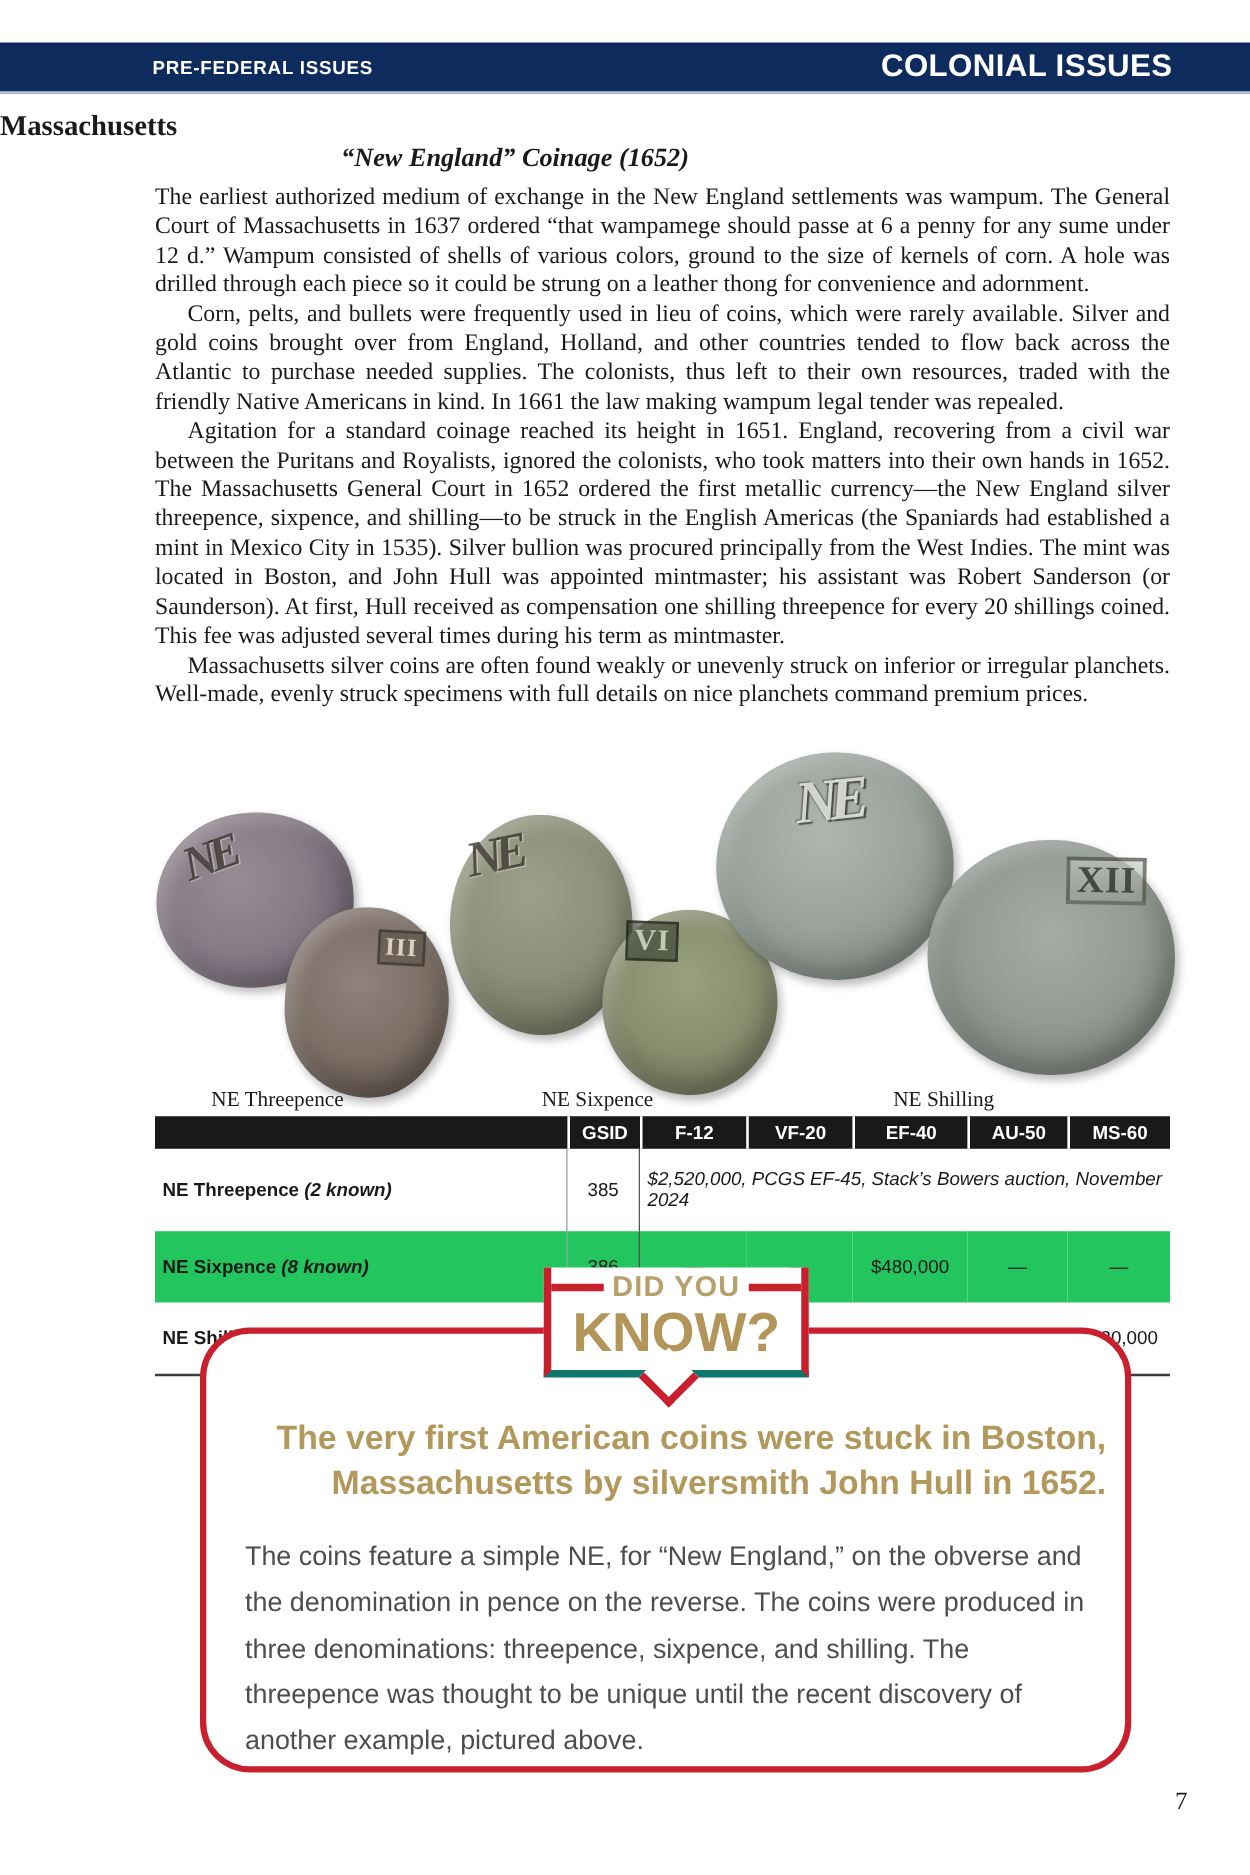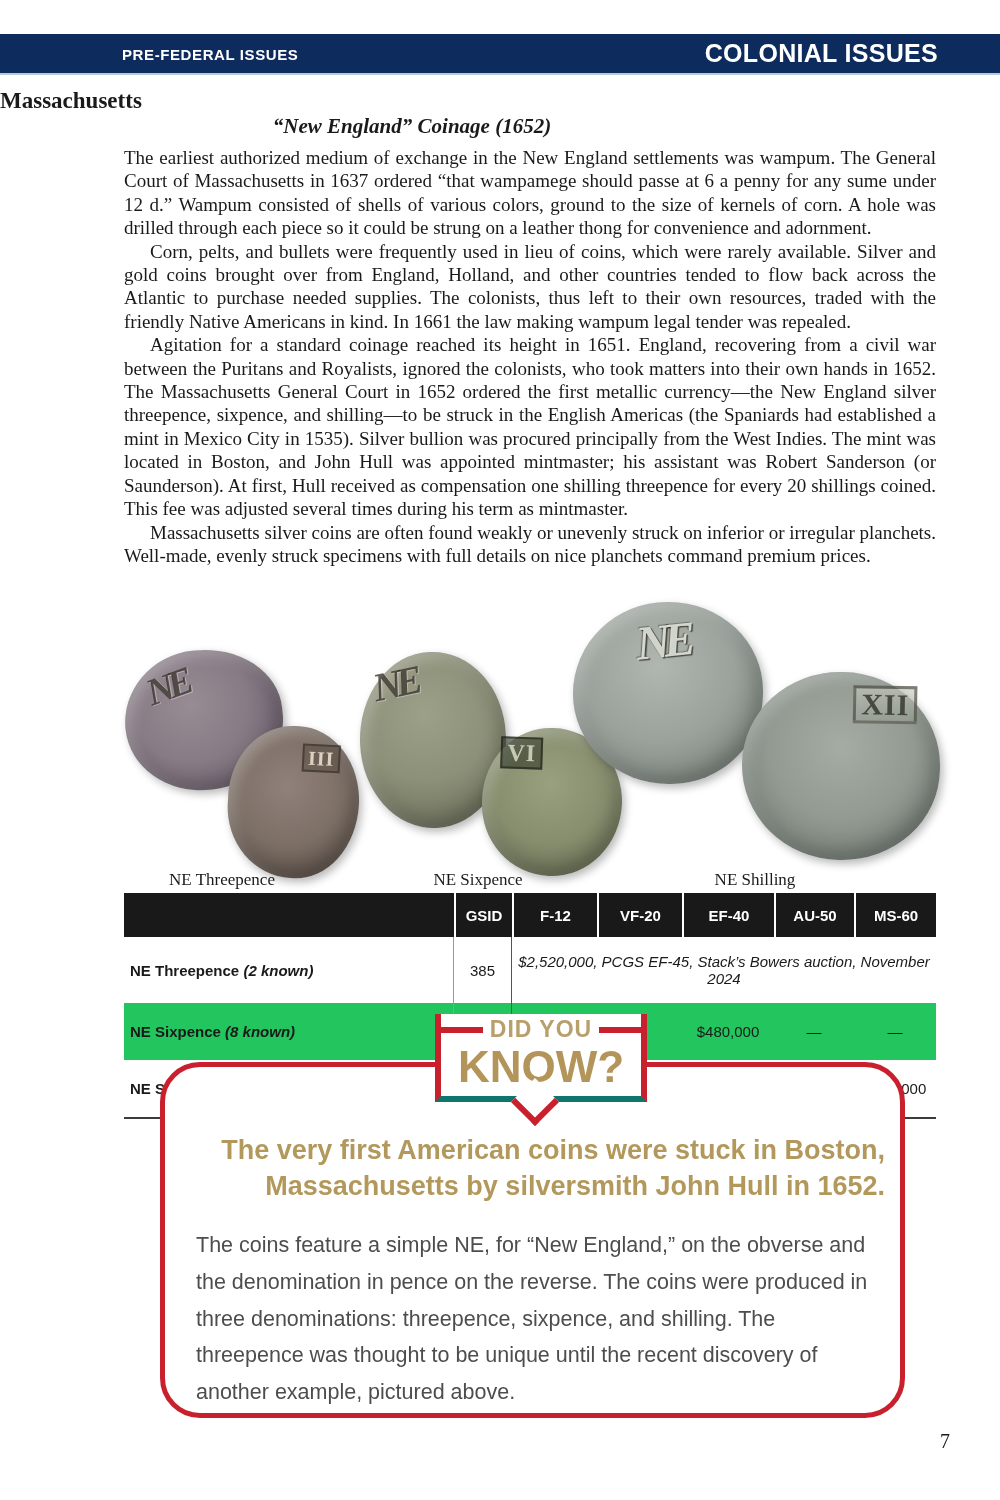--- a/index.html
+++ b/index.html
@@ -66,30 +66,30 @@
   .st6{right:12%;top:7%;font-size:30px;color:rgba(55,56,46,.85);
        background:linear-gradient(rgba(195,200,190,.65), rgba(150,156,146,.45));
        border:3px solid rgba(52,52,42,.55);padding:1px 5px;letter-spacing:1px;}
   .coincap{position:absolute;width:220px;text-align:center;top:280px;font-size:17px;}
   .cap1{left:112px;} .cap2{left:368px;} .cap3{left:645px;}
   
   .pricetable{position:absolute;left:124px;top:893px;width:812px;
     border-collapse:separate;border-spacing:0;table-layout:fixed;
     font-family:"Liberation Sans",sans-serif;font-size:15px;}
   .pricetable th{
-    background:#191919;color:#fff;font-weight:bold;height:44px;text-align:center;
+    background:#191919;color:#fff;font-weight:bold;height:26px;text-align:center;
     border-left:2px solid #fff;padding:0;}
   .pricetable th.first{border-left:none;}
   .pricetable td{height:25px;padding:16px 6px;vertical-align:middle;}
   .pricetable tr.alt td{background:#22c55e;}
   .pricetable td.lbl{font-weight:bold;border-right:1px solid #999;}
   .pricetable td.lbl .note{font-weight:bold;font-style:italic;}
   .pricetable td.gsid{text-align:center;border-right:1px solid #555;}
   .pricetable td.val{text-align:center;}
-  .pricetable td.auction{font-style:italic;text-align:center;}
+  .pricetable td.auction{font-style:italic;text-align:left;}
   .pricetable tr.last td{border-bottom:2px solid #3c3c3c;}
   
   .dyk-box{position:absolute;left:160px;top:1062px;width:745px;height:356px;
     box-sizing:border-box;border:5px solid #c9202e;border-radius:40px;z-index:1;background:#fff;}
   .dyk-bubble{position:absolute;left:435px;top:1014px;width:200px;height:82px;
     box-sizing:content-box;background:#fff;z-index:2;
     border-left:6px solid #c9202e;border-right:6px solid #c9202e;border-bottom:6px solid #0f766e;}
   .dyk-eyebrow{display:flex;align-items:center;margin-top:2px;}
   .dyk-eyebrow:before,.dyk-eyebrow:after{content:"";height:6px;background:#c9202e;flex:1;}
   .dyk-eyebrow span{padding:0 7px;color:#b7a06b;

